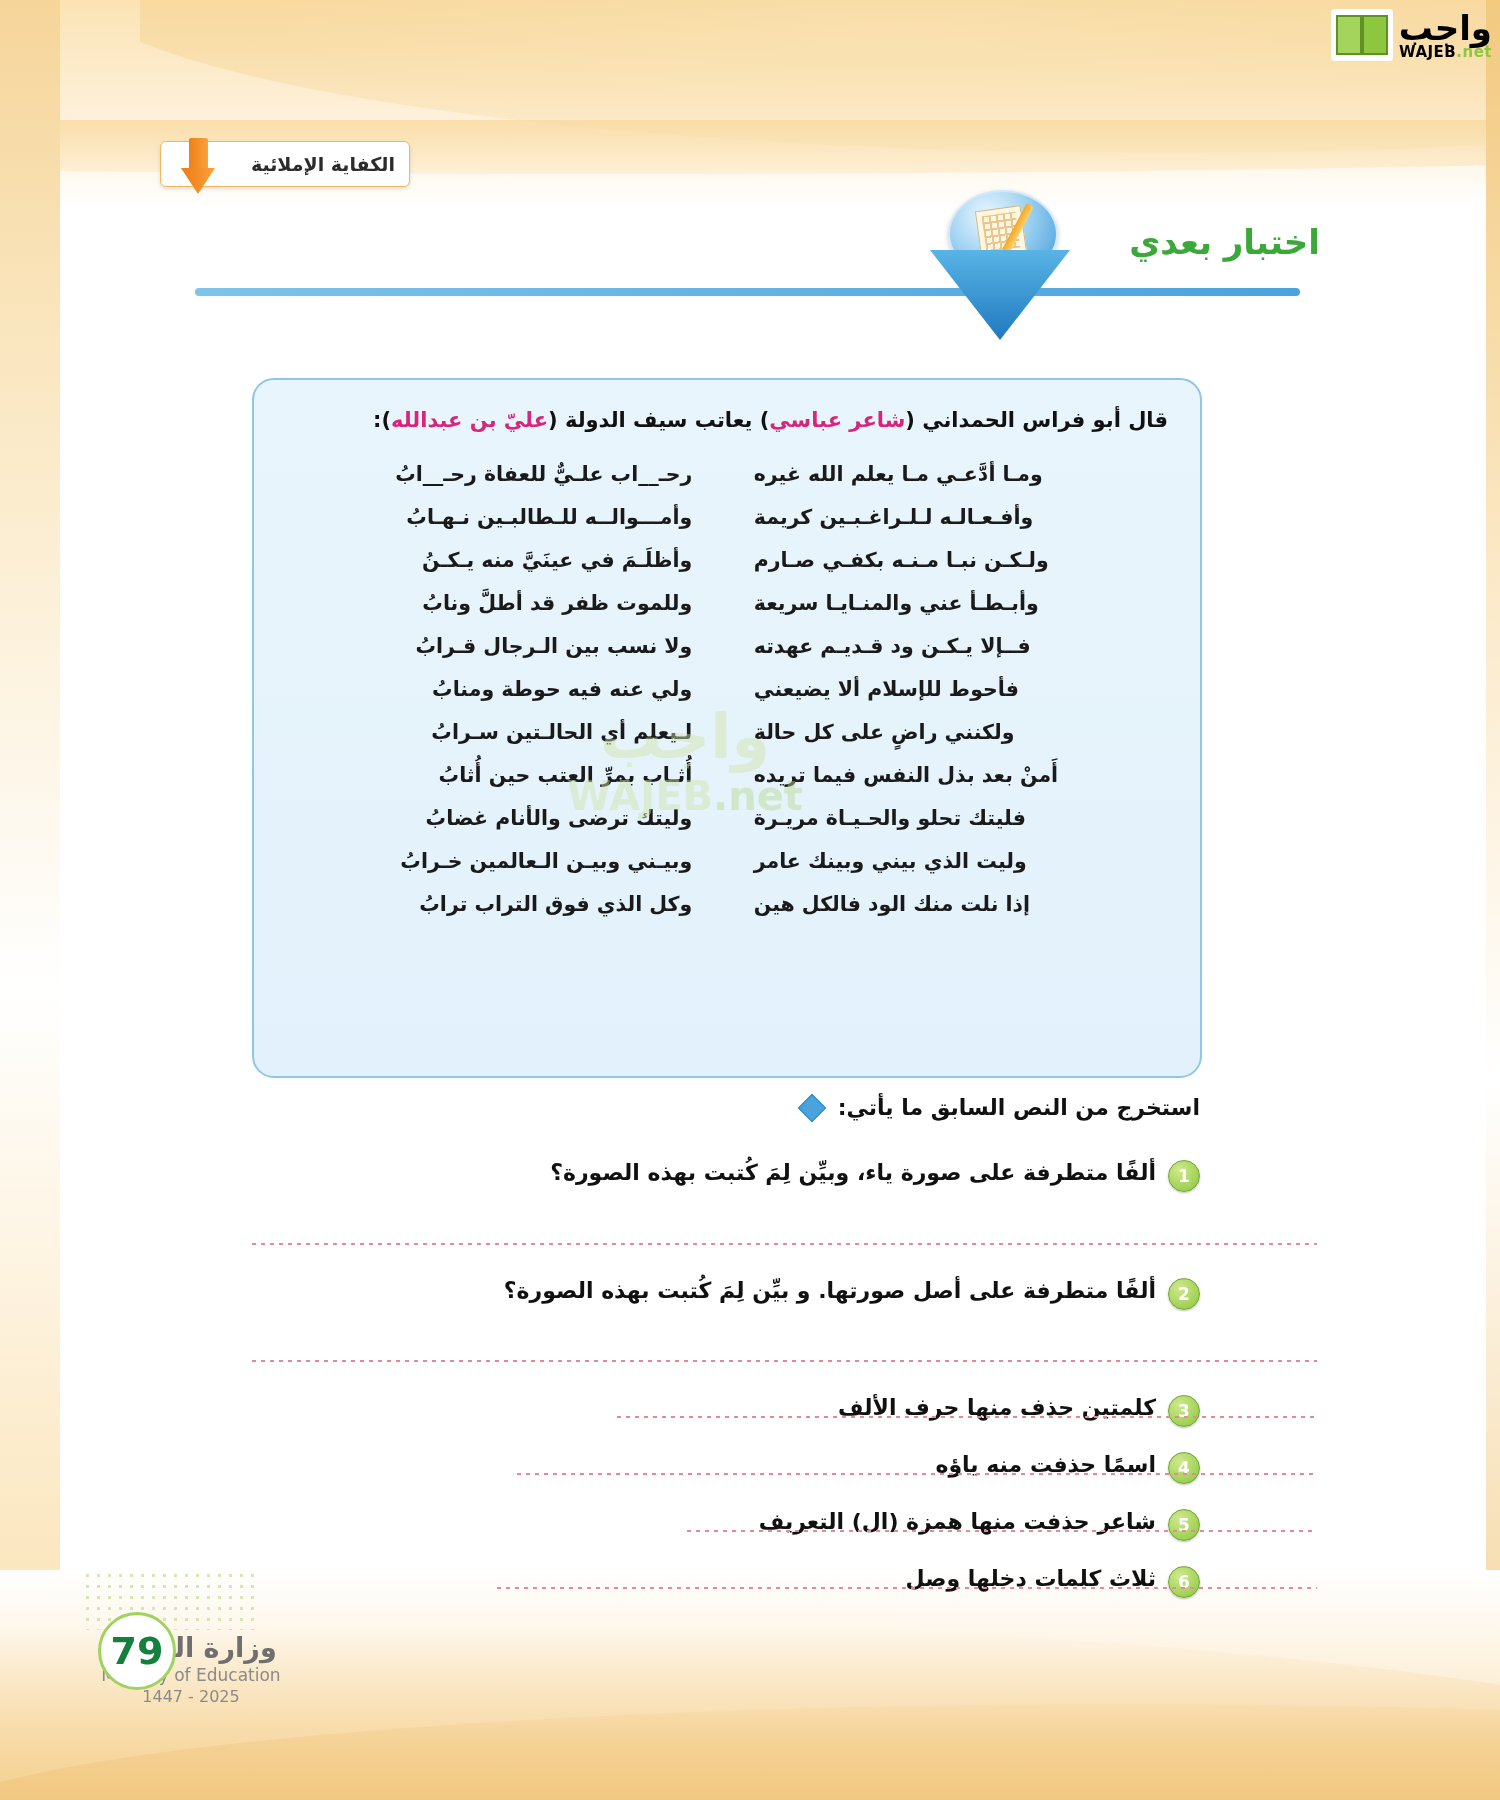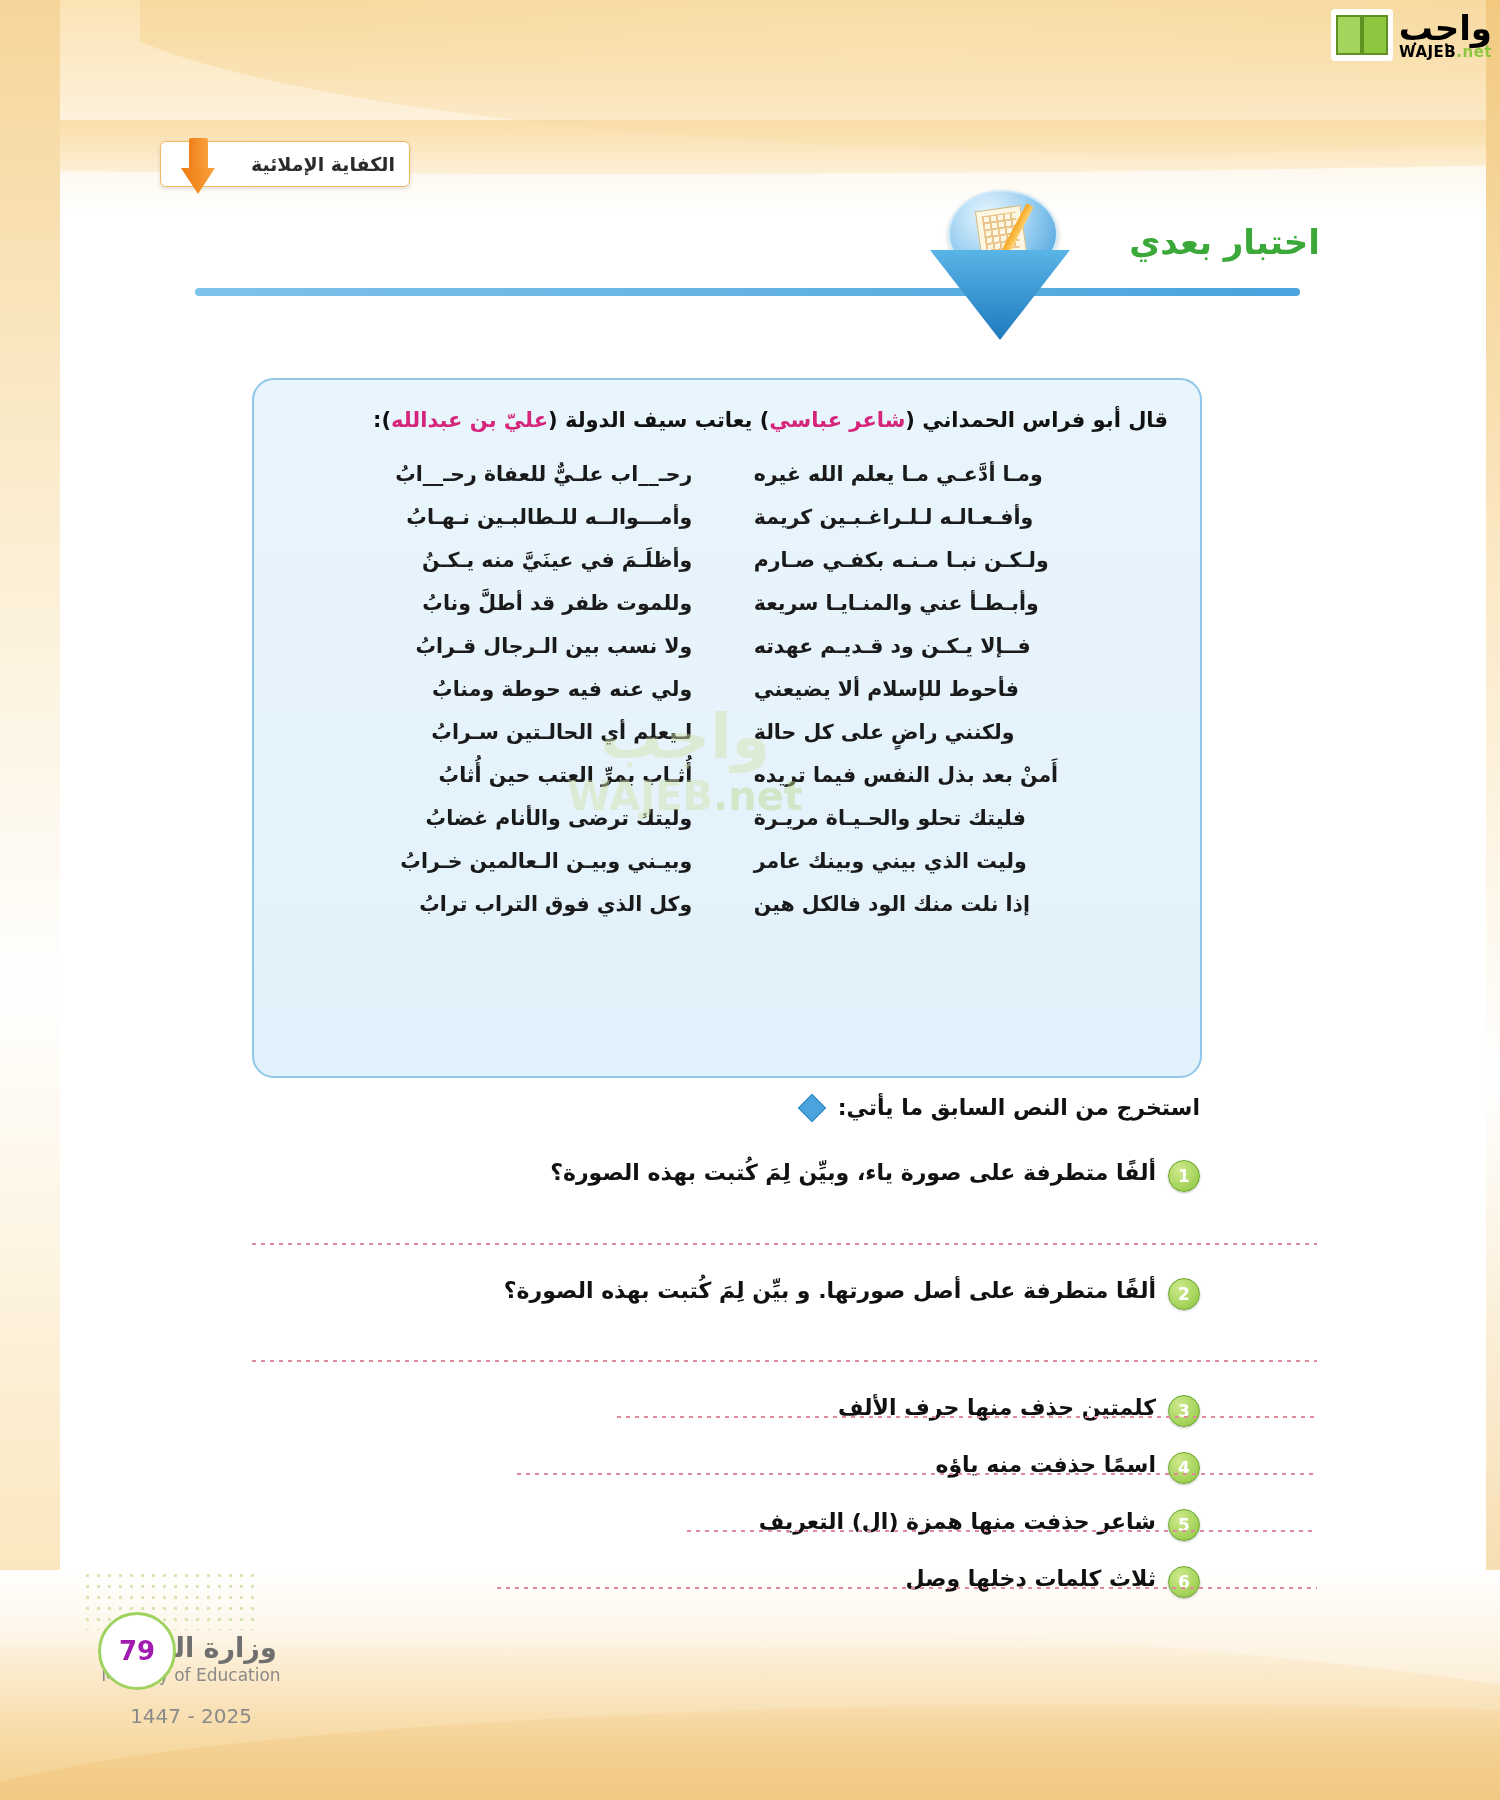--- a/index.html
+++ b/index.html
@@ -232,29 +232,29 @@
   .moe .dots-deco{
     position:absolute; left:22px; top:0; width:180px;height:60px;
     background-image:radial-gradient(#cfe3a6 1.6px, transparent 1.8px);
     background-size:11px 11px;
     opacity:.85;
   }
   .page-circle{
     position:absolute; left:38px; top:42px; width:78px;height:78px;border-radius:50%;
     background:#ffffff; border:3px solid #9fd25f;
     display:flex;align-items:center;justify-content:center;
-    font-size:26px;font-weight:bold;color:#a21caf;
+    font-size:38px;font-weight:bold;color:#15803d;
   }
   .moe-text{
     position:absolute;left:16px; top:62px; width:230px; text-align:center;
     color:#8a8a8a;
   }
   .moe-ar{ font-size:27px;font-weight:bold;color:#6f6f6f; }
   .moe-en{ font-size:17px;color:#8a8a8a;margin-top:2px;}
-  .moe-yr{ font-size:20px;color:#8a8a8a;margin-top:19px;}
+  .moe-yr{ font-size:16px;color:#8a8a8a;margin-top:2px;}
 </style>
 </head>
 <body>
 
 <div class="page">
 
   <div class="top-band"></div>
   <div class="top-swoosh"></div>
   <div class="left-strip"></div>
   <div class="right-edge"></div>

